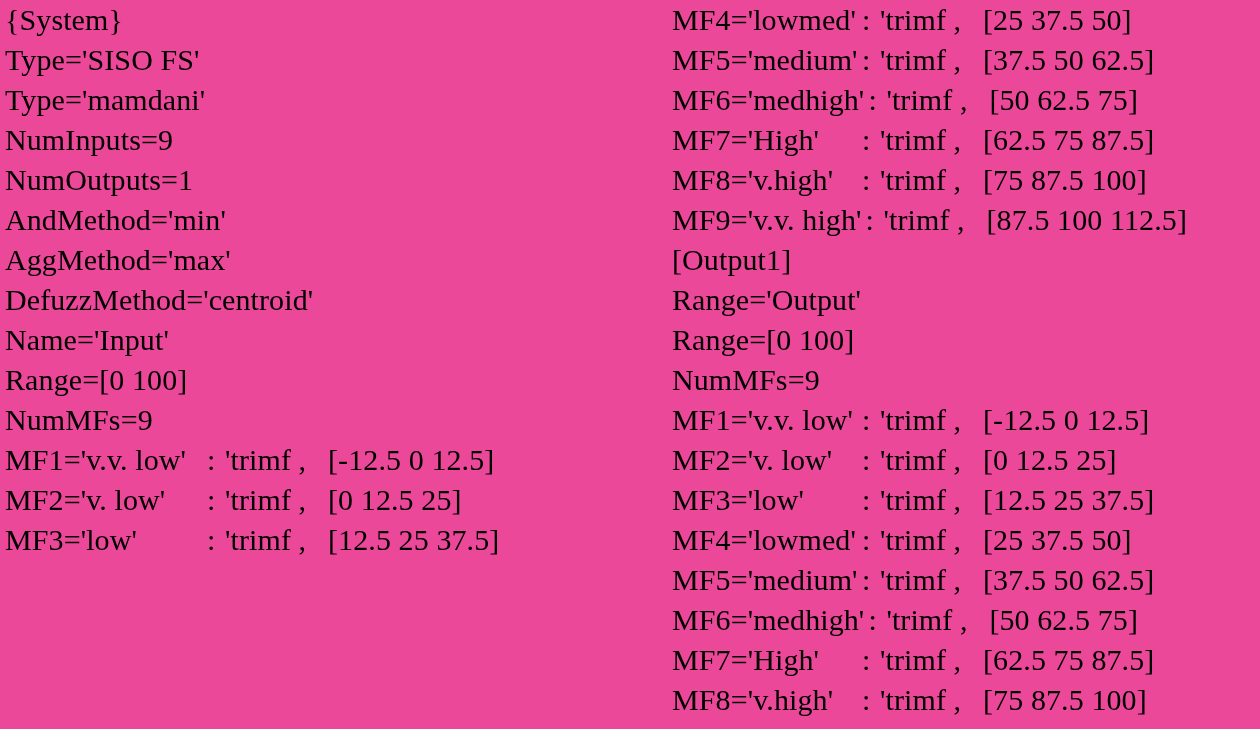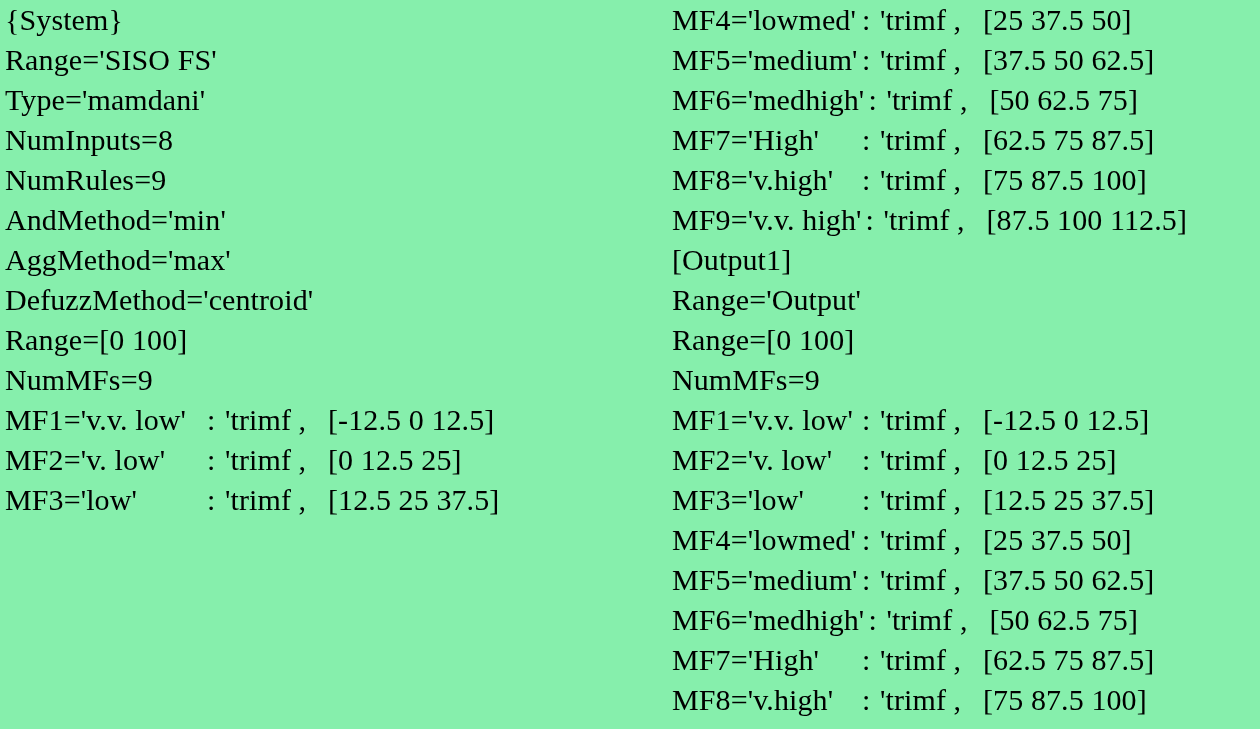--- a/index.html
+++ b/index.html
@@ -5,21 +5,21 @@
 <style>
   html, body {
     margin: 0;
     padding: 0;
     background: #ffffff;
   }
   #page {
     position: relative;
     width: 1260px;
     height: 729px;
-    background: #86efac;
+    background: #ec4899;
     overflow: hidden;
     font-family: "Liberation Serif", "DejaVu Serif", serif;
     color: #000000;
   }
   .column {
     position: absolute;
     top: 0;
   }
   #col-left  { left: 5px;   width: 650px; }
   #col-right { left: 672px; width: 588px; }
@@ -70,27 +70,28 @@
   #col-right .mf-label  { min-width: 186px; }
   #col-right .mf-colon  { min-width: 18px; }
   #col-right .mf-type   { min-width: 98px; }
 </style>
 </head>
 <body>
 
 <div id="page">
   <div class="column" id="col-left">
       <div class="line plain"><span class="txt">{System}</span></div>
-      <div class="line plain"><span class="txt">Range='SISO FS'</span></div>
+      <div class="line plain"><span class="txt">Type='SISO FS'</span></div>
       <div class="line plain"><span class="txt">Type='mamdani'</span></div>
-      <div class="line plain"><span class="txt">NumInputs=8</span></div>
-      <div class="line plain"><span class="txt">NumRules=9</span></div>
+      <div class="line plain"><span class="txt">NumInputs=9</span></div>
+      <div class="line plain"><span class="txt">NumOutputs=1</span></div>
       <div class="line plain"><span class="txt">AndMethod='min'</span></div>
       <div class="line plain"><span class="txt">AggMethod='max'</span></div>
       <div class="line plain"><span class="txt">DefuzzMethod='centroid'</span></div>
+      <div class="line plain"><span class="txt">Name='Input'</span></div>
       <div class="line plain"><span class="txt">Range=[0 100]</span></div>
       <div class="line plain"><span class="txt">NumMFs=9</span></div>
       <div class="line mf">
         <span class="mf-label">MF1='v.v. low'</span>
         <span class="mf-colon">:</span>
         <span class="mf-type">'trimf ,</span>
         <span class="mf-params">[-12.5  0  12.5]</span>
       </div>
       <div class="line mf">
         <span class="mf-label">MF2='v. low'</span>

